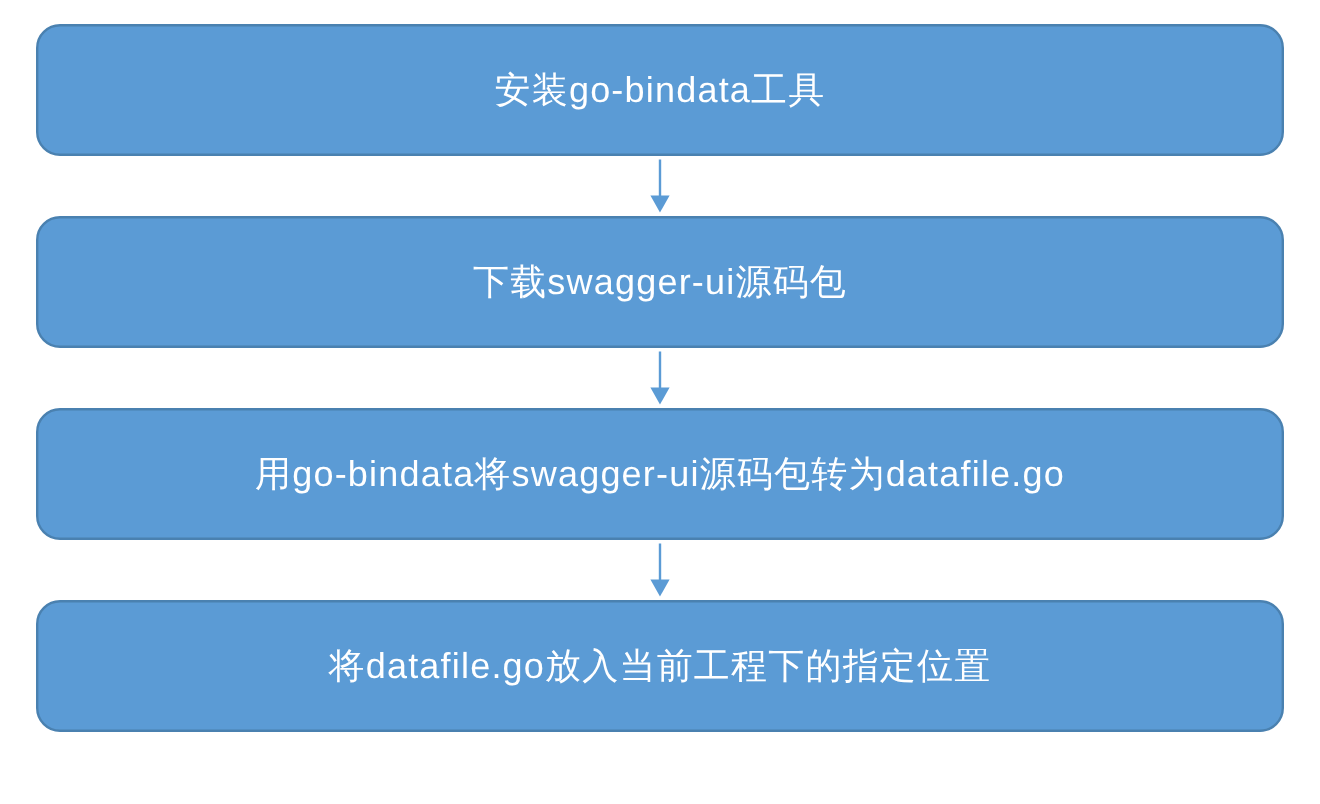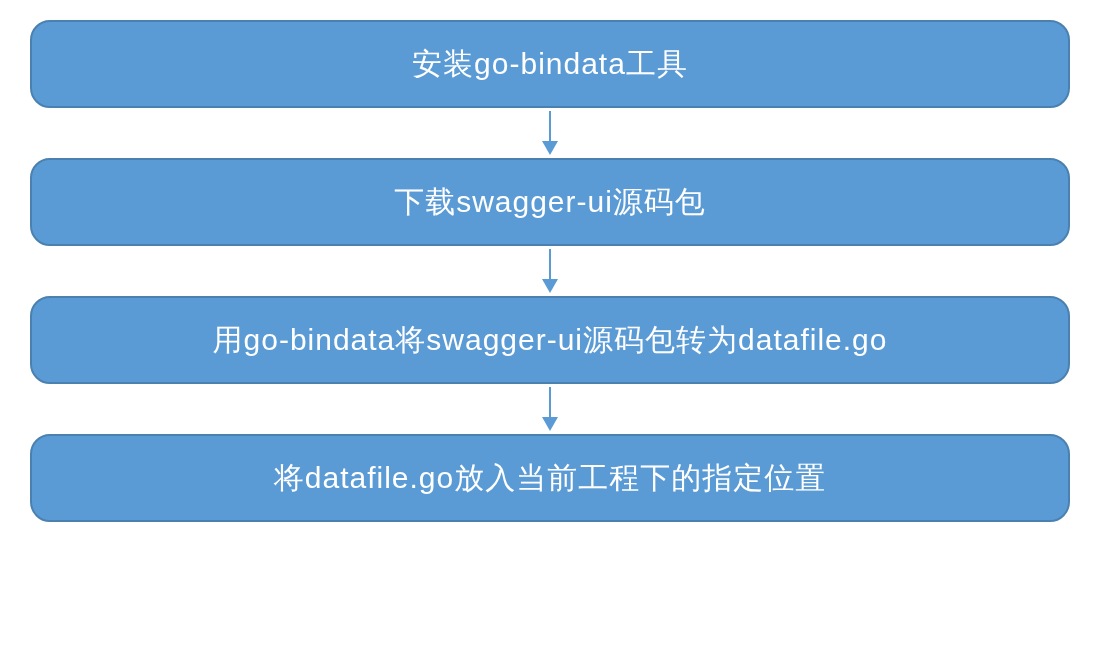--- a/index.html
+++ b/index.html
@@ -8,21 +8,21 @@
     height: 670px;
     background: #ffffff;
     font-family: "Microsoft YaHei", "PingFang SC", Arial, sans-serif;
     display: flex;
     flex-direction: column;
     align-items: center;
     padding: 20px 30px;
   }
   .step-box {
     width: 1040px;
-    height: 88px;
+    height: 110px;
     background: #5b9bd5;
     border: 2px solid #4a81b0;
     border-radius: 20px;
     display: flex;
     align-items: center;
     justify-content: center;
     color: #ffffff;
     font-size: 30px;
     font-weight: 400;
     letter-spacing: 1px;

